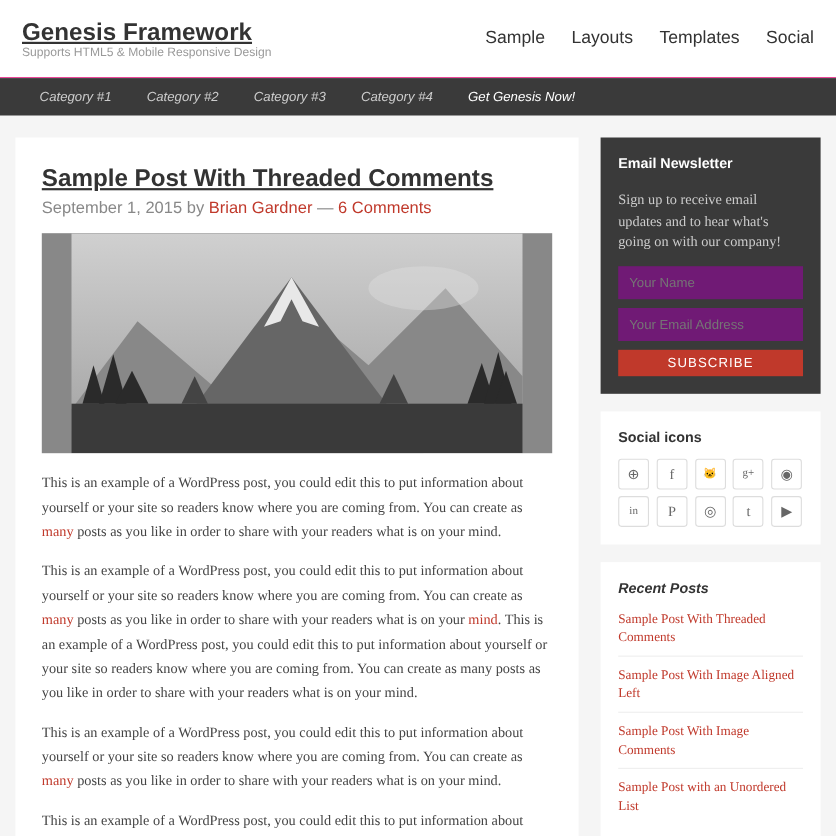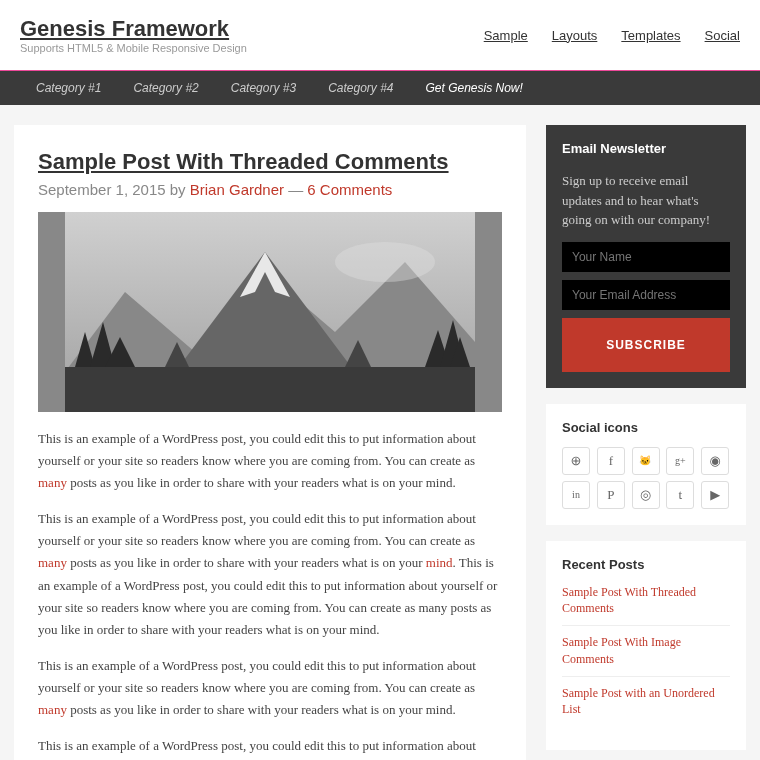--- a/index.html
+++ b/index.html
@@ -11,21 +11,21 @@
       background: #fff;
       border-bottom: 1px solid #ec4899;
       padding: 16px 20px;
       display: flex;
       align-items: center;
       justify-content: space-between;
     }
     #site-title { font-size: 22px; font-weight: bold; color: #333; font-family: Arial, sans-serif; }
     #site-title a { color: #333; text-decoration: underline; }
     #site-description { font-size: 11px; color: #999; font-family: Arial, sans-serif; }
-    #site-nav { display: flex; gap: 24px; font-family: Arial, sans-serif; font-size: 13px; text-decoration: underline; }
+    #site-nav { display: flex; gap: 24px; font-family: Arial, sans-serif; font-size: 16px; }
     #site-nav a { color: #333; }
 
     
     #secondary-nav {
       background: #3a3a3a;
       padding: 0 20px;
       display: flex;
       align-items: center;
       gap: 0;
     }
@@ -124,31 +124,31 @@
       line-height: 1.5;
       margin-top: 15px;
     }
     .newsletter-widget input {
       width: 100%;
       padding: 8px 10px;
       margin-bottom: 8px;
       border: none;
       font-size: 12px;
       color: #999;
-      background: #000000;
+      background: #701a75;
     }
     .newsletter-widget button {
       width: 100%;
       background: #c0392b;
       color: #fff;
       border: none;
-      padding: 20px;
+      padding: 5px;
       font-size: 12px;
       font-family: Arial, sans-serif;
-      font-weight: bold;
+      font-weight: normal;
       letter-spacing: 1px;
       cursor: pointer;
       text-transform: uppercase;
     }
 
     
     .social-widget h3 {
       font-size: 13px;
       font-family: Arial, sans-serif;
       font-weight: bold;
@@ -173,20 +173,21 @@
       cursor: pointer;
     }
 
     
     .recent-posts-widget h3 {
       font-size: 13px;
       font-family: Arial, sans-serif;
       font-weight: bold;
       margin-bottom: 12px;
       color: #333;
+      font-style: italic;
     }
     .recent-posts-widget ul {
       list-style: none;
       padding: 0;
     }
     .recent-posts-widget li {
       margin-bottom: 8px;
       padding-bottom: 8px;
       border-bottom: 1px solid #eee;
     }
@@ -320,20 +321,23 @@
       </div>
     </div>
 
     <div class="widget recent-posts-widget">
       <h3>Recent Posts</h3>
       <ul>
         <li>
           <a>Sample Post With Threaded Comments</a>
         </li>
         <li>
+          <a>Sample Post With Image Aligned Left</a>
+        </li>
+        <li>
           <a>Sample Post With Image Comments</a>
         </li>
         <li>
           <a>Sample Post with an Unordered List</a>
         </li>
       </ul>
     </div>
 
   </aside>
 </div>

